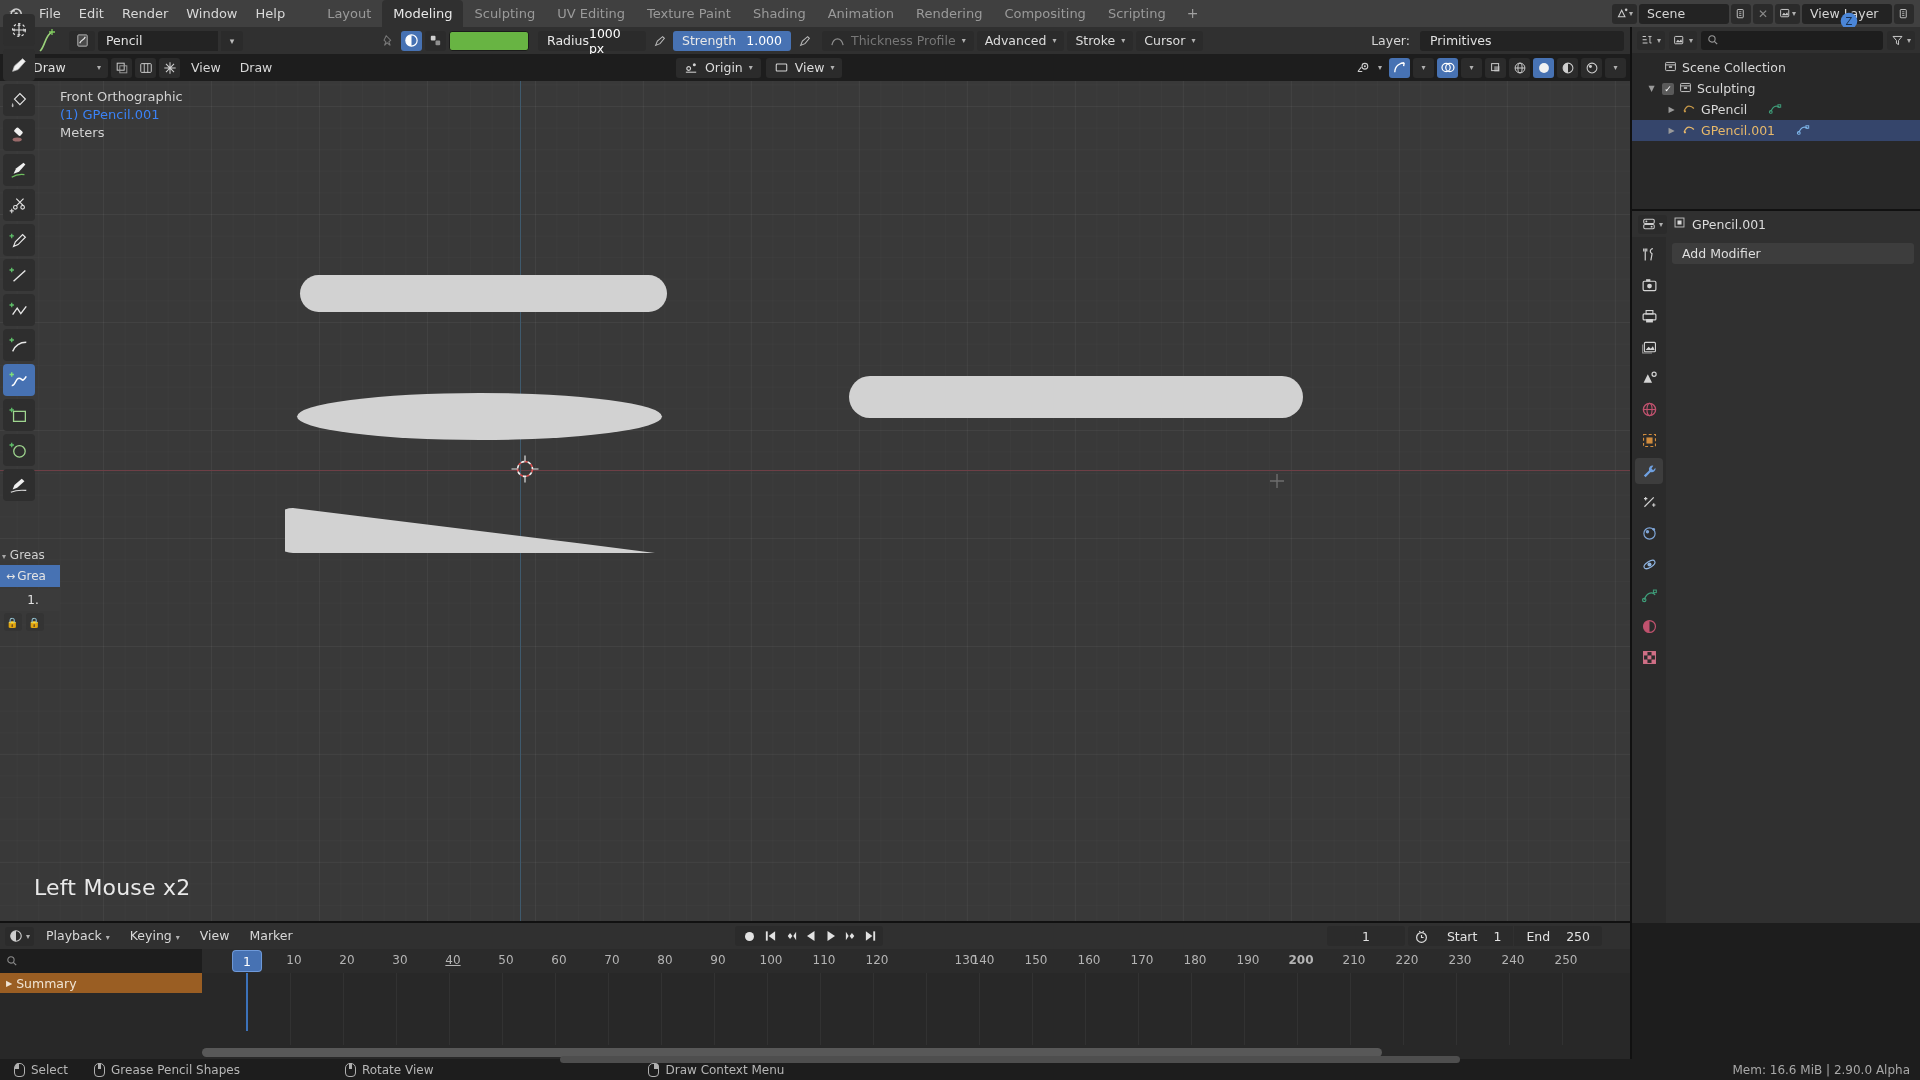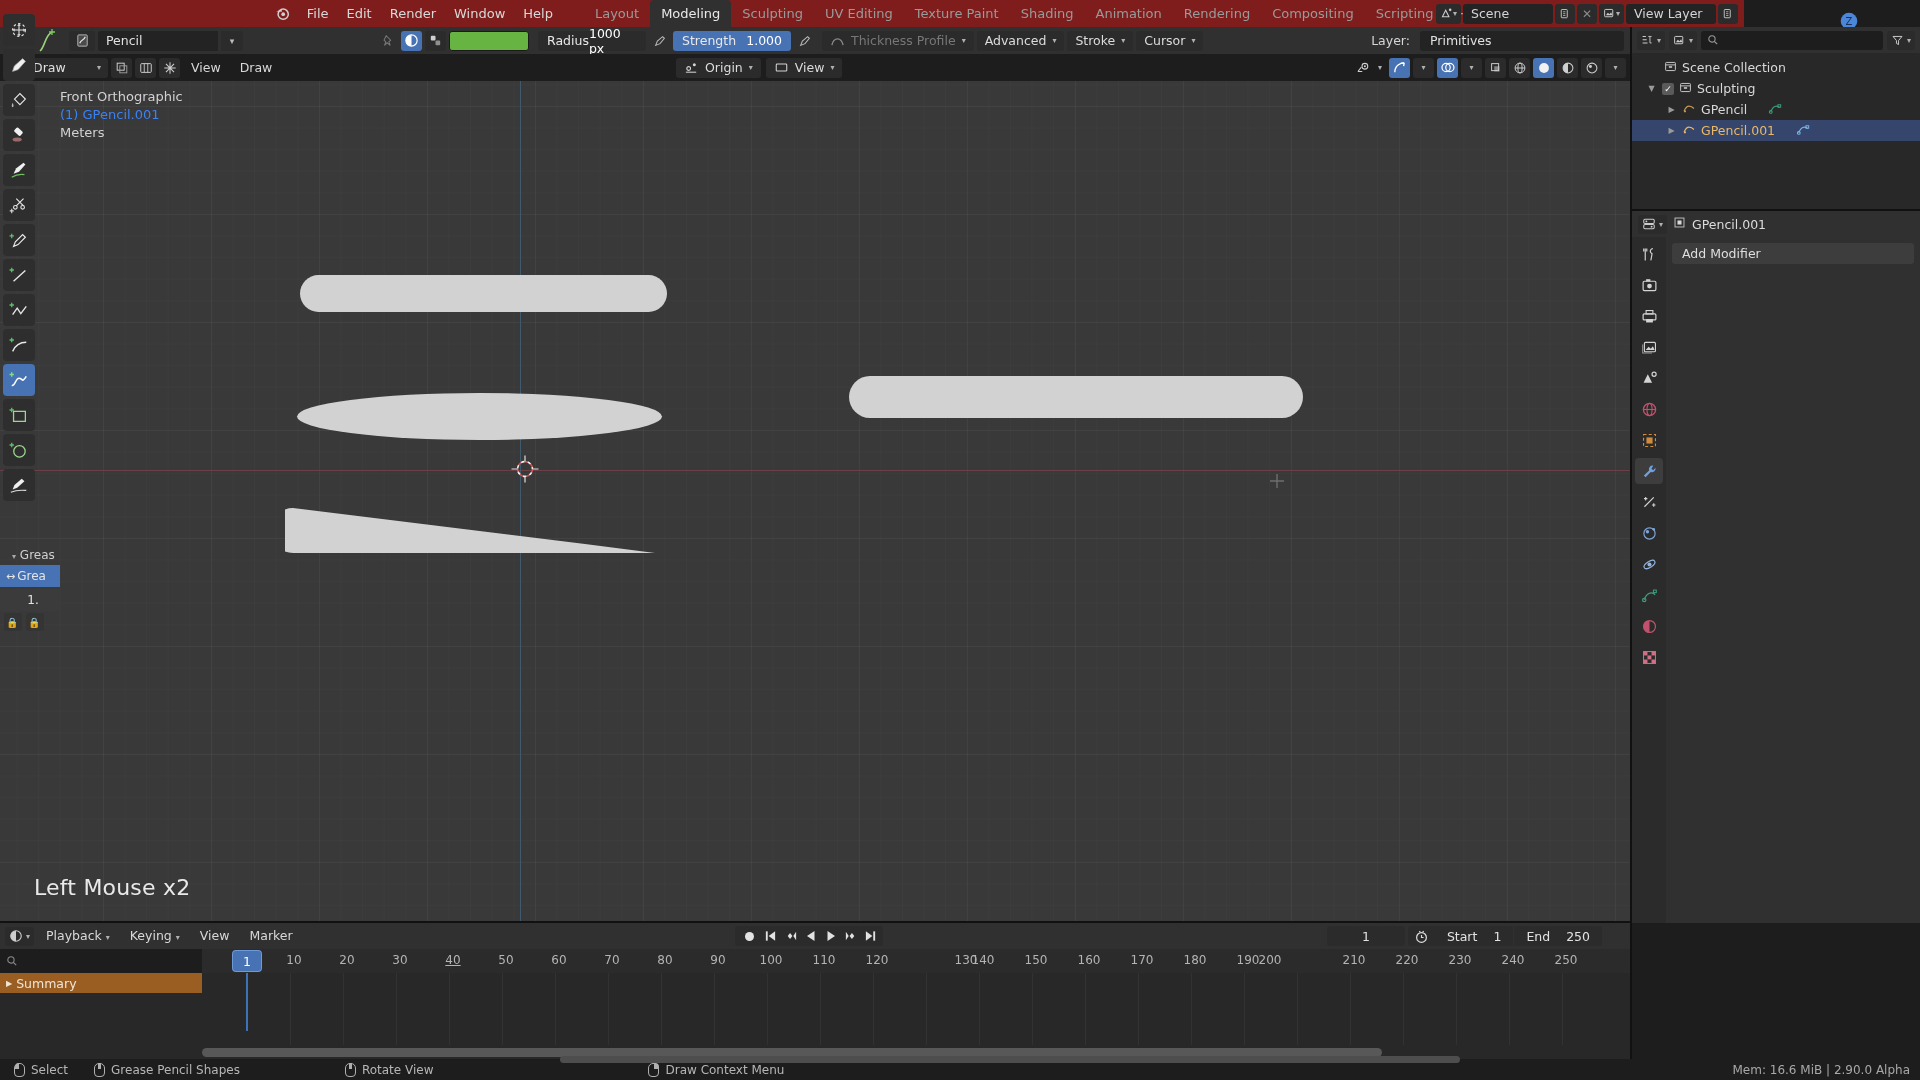--- a/index.html
+++ b/index.html
@@ -8,23 +8,23 @@
     background: #1d1d1d;
     font-family: "DejaVu Sans", sans-serif;
     font-size: 13px;
     color: #e5e5e5;
     overflow: hidden;
   }
   #app { position: relative; width: 1920px; height: 1080px; }
 
   
   .topbar {
-    position: absolute; left:0; top:0; width:1744px; height:27px;
-    background: #7f1d1d;
-    display:flex; align-items:center;justify-content:center;
+    position: absolute; left:0; top:0; width:1920px; height:27px;
+    background: #404040;
+    display:flex; align-items:center;
   }
   .blender-logo {
     width: 30px; height:27px; display:flex; align-items:center; justify-content:center;
     color:#cfcfcf;
   }
   .menu-item {
     padding: 0 9px; height:21px; line-height:21px; font-size:13px; color:#d8d8d8;
     border-radius:3px; cursor:default;
   }
   .wsp-tabs { display:flex; align-items:flex-end; height:27px; margin-left:22px; }
@@ -160,21 +160,21 @@
 
   
   .gizmo { position:absolute; right:28px; top:8px; width:86px; height:86px; }
   .vpright-btns {
     position:absolute; right:24px; top:176px; display:flex; flex-direction:column; gap:8px;
   }
   .vpr-btn { width:26px;height:26px;display:flex;align-items:center;justify-content:center;color:#e2e2e2; }
 
   
   .gp-panel { position:absolute; left:0; top:545px; width:60px; font-size:12px; }
-  .gp-head { color:#d0d0d0; padding:3px 0 3px 12px; }
+  .gp-head { color:#d0d0d0; padding:3px 0 3px 2px; }
   .gp-row {
     height:22px; background:#3b3b3b; margin-bottom:2px; display:flex; align-items:center;
     padding-left:6px; color:#e4e4e4;
   }
   .gp-row.sel { background:#4772b3; }
   .gp-row.ctr { justify-content:center; }
   .gp-locks { display:flex; gap:4px; padding-left:4px; }
   .lockbox { width:18px;height:18px;background:#343434;border-radius:3px;
              display:flex;align-items:center;justify-content:center;color:#b4b4b4;font-size:10px; }
 
@@ -1047,21 +1047,21 @@
       <div class="tick" style="left:569px;">100</div>
       <div class="tick" style="left:622px;">110</div>
       <div class="tick" style="left:675px;">120</div>
       <div class="tick" style="left:764px;">130</div>
       <div class="tick" style="left:781px;">140</div>
       <div class="tick" style="left:834px;">150</div>
       <div class="tick" style="left:887px;">160</div>
       <div class="tick" style="left:940px;">170</div>
       <div class="tick" style="left:993px;">180</div>
       <div class="tick" style="left:1046px;">190</div>
-      <div class="tick" style="left:1068px;">200</div>
+      <div class="tick" style="left:1099px;font-weight:bold;">200</div>
       <div class="tick" style="left:1152px;">210</div>
       <div class="tick" style="left:1205px;">220</div>
       <div class="tick" style="left:1258px;">230</div>
       <div class="tick" style="left:1311px;">240</div>
       <div class="tick" style="left:1364px;">250</div>
     </div>
 
     <div class="dope-rows">
       <div class="summary-row">
         <span style="font-size:8px;">▶</span>

